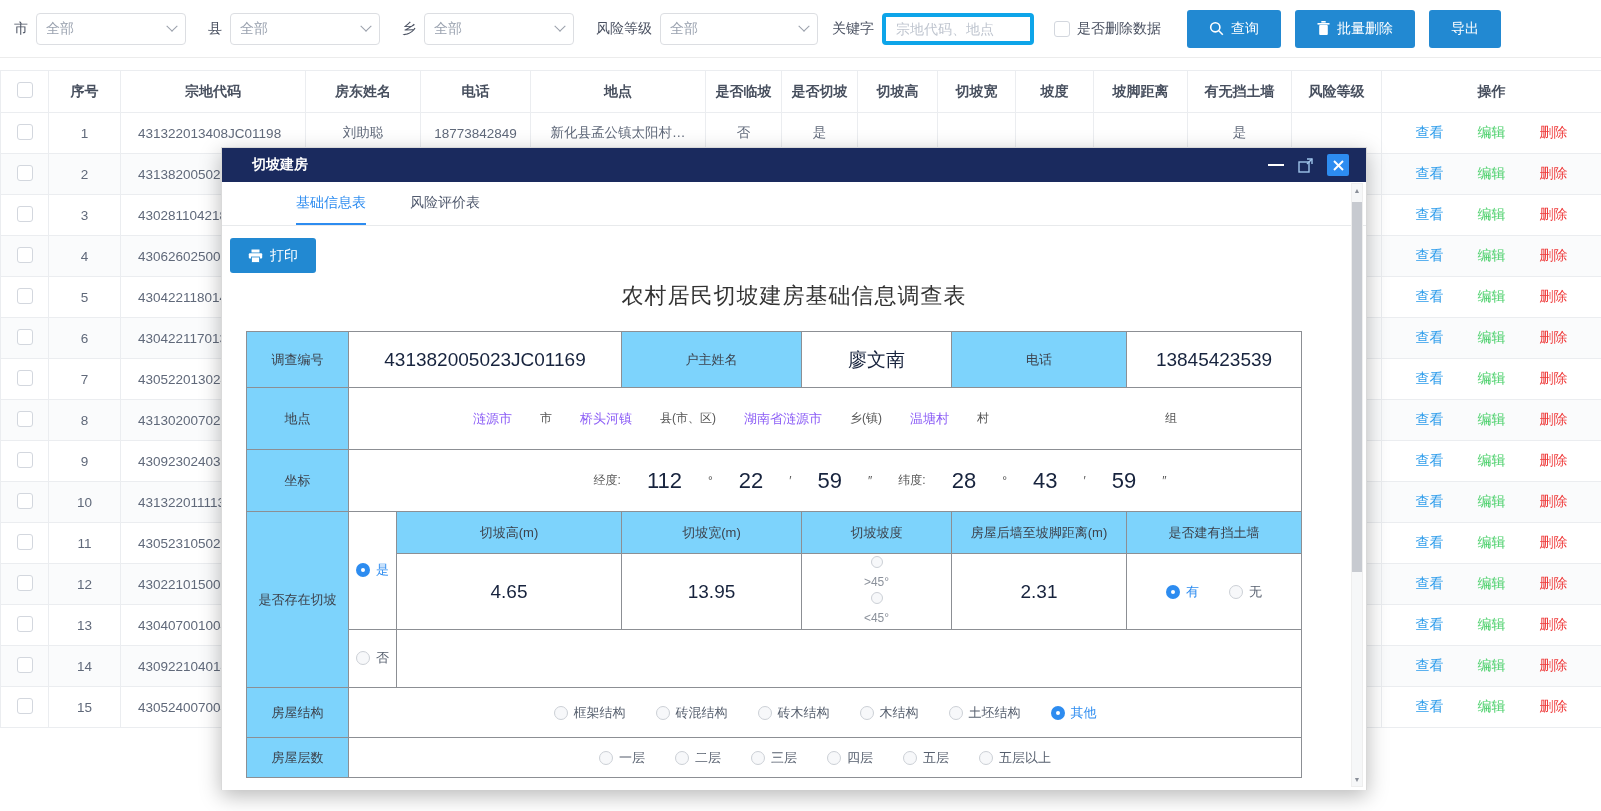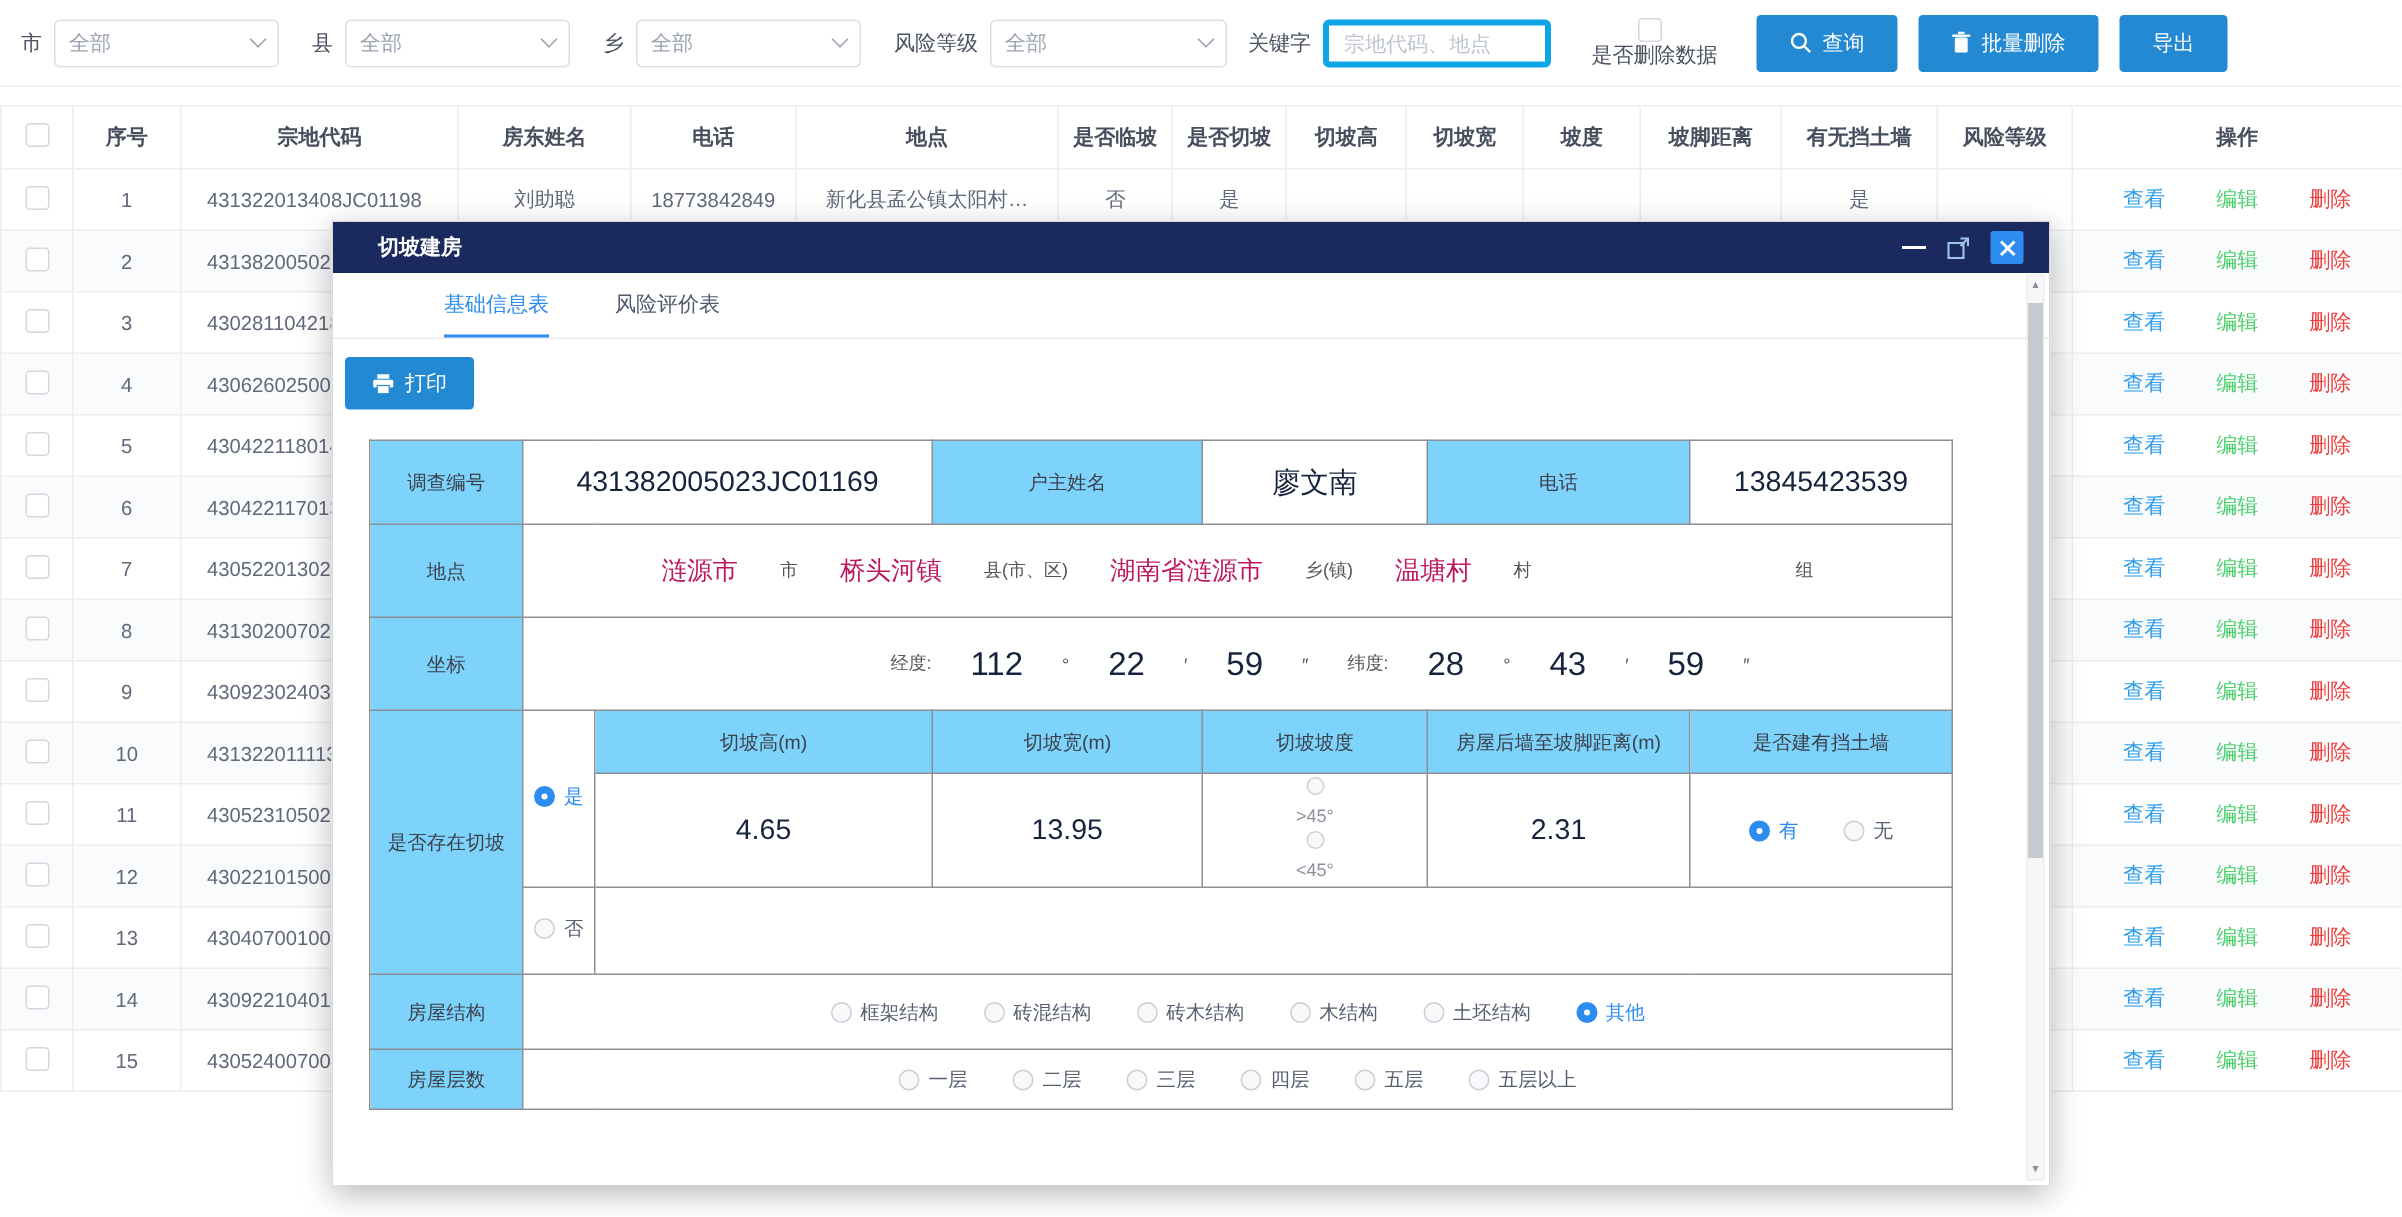--- a/index.html
+++ b/index.html
@@ -16,21 +16,21 @@
     padding:0 9px; margin-right:22px; cursor:pointer; }
   .sel.wide { width:158px; margin-right:14px; }
   .sel .selval { font-size:14px; color:#9aa2af; }
   .chev { width:8px; height:8px; border-right:1.5px solid #9aa0ab; border-bottom:1.5px solid #9aa0ab;
     transform:rotate(45deg) translate(-2px,-2px); }
   .kw { width:152px; height:32px; border:4px solid #0ea5e9; border-radius:4px;
     padding:0 10px; font-size:14px; color:#495060; margin-right:20px; outline:none; }
   .kw::placeholder { color:#bfc5cf; }
   .cb { display:inline-block; width:16px; height:16px; border:1px solid #d3d7de;
     border-radius:3px; background:#fff; cursor:pointer; }
-  .delchk { display:flex; align-items:center; margin-right:12px;flex-direction:column; }
+  .delchk { display:flex; align-items:center; margin-right:12px; }
   .delchk .flabel { margin:0 0 0 7px; }
   .btn { height:38px; border:none; border-radius:3px; background:#2289d2; color:#fff;
     font-size:14px; display:inline-flex; align-items:center; justify-content:center;
     gap:7px; padding:0 22px; margin-left:14px; cursor:pointer;
     font-family:"Liberation Sans","DejaVu Sans",sans-serif; }
 
   
   table.grid { width:1601px; table-layout:fixed; border-collapse:collapse; margin-top:12px; }
   .grid th, .grid td { border:1px solid #ebedf0; text-align:center; white-space:nowrap;
     overflow:hidden; }
@@ -74,21 +74,21 @@
     margin:20px 0 0 24px; }
   .form th, .form td { border:1px solid #8c8f94; text-align:center; overflow:hidden; }
   .form th { background:#7dd3fc; font-size:13px; font-weight:normal; color:#3c414b; }
   .form td { background:#fff; }
   .big { font-size:19px; color:#17233d; }
   tr.fr1 { height:56px; } tr.fr2 { height:62px; } tr.fr3 { height:62px; }
   tr.fr4a { height:42px; } tr.fr4b { height:76px; } tr.fr4c { height:58px; }
   tr.fr5 { height:50px; } tr.fr6 { height:40px;padding-left:44px; }
 
   .loc-line { display:flex; align-items:center; justify-content:center; gap:28px; }
-  .lval { font-size:17px; color:#be185d; }
+  .lval { font-size:13px; color:#8b5cf6; }
   .lsuf { font-size:12px; color:#555; }
   .lspacer { width:120px; }
 
   .coord-line { display:flex; align-items:center; justify-content:center; gap:26px;
     padding-left:110px; }
   .clab { font-size:12px; color:#555; }
   .cnum { font-size:22px; color:#17233d; }
   .cu { font-size:12px; color:#555; }
 
   .radio { display:inline-block; width:14px; height:14px; border-radius:50%;
@@ -489,20 +489,21 @@
         <div class="tab">风险评价表</div>
       </div>
       <button class="print">
         <svg width="15" height="14" viewBox="0 0 15 14">
             <rect x="3.5" y="0.5" width="8" height="3" fill="#fff"></rect>
             <rect x="0.8" y="4.2" width="13.4" height="5.2" rx="1" fill="#fff"></rect>
             <rect x="3.5" y="8" width="8" height="5.5" fill="#fff" stroke="#2289d2" stroke-width="0.8"></rect>
           </svg>
         <span>打印</span>
       </button>
+      <div class="form-title">农村居民切坡建房基础信息调查表</div>
 
       <table class="form">
         <colgroup>
           <col style="width:102px">
             <col style="width:48px">
             <col style="width:225px">
           <col style="width:180px">
             <col style="width:150px">
             <col style="width:175px">
           <col style="width:175px">

